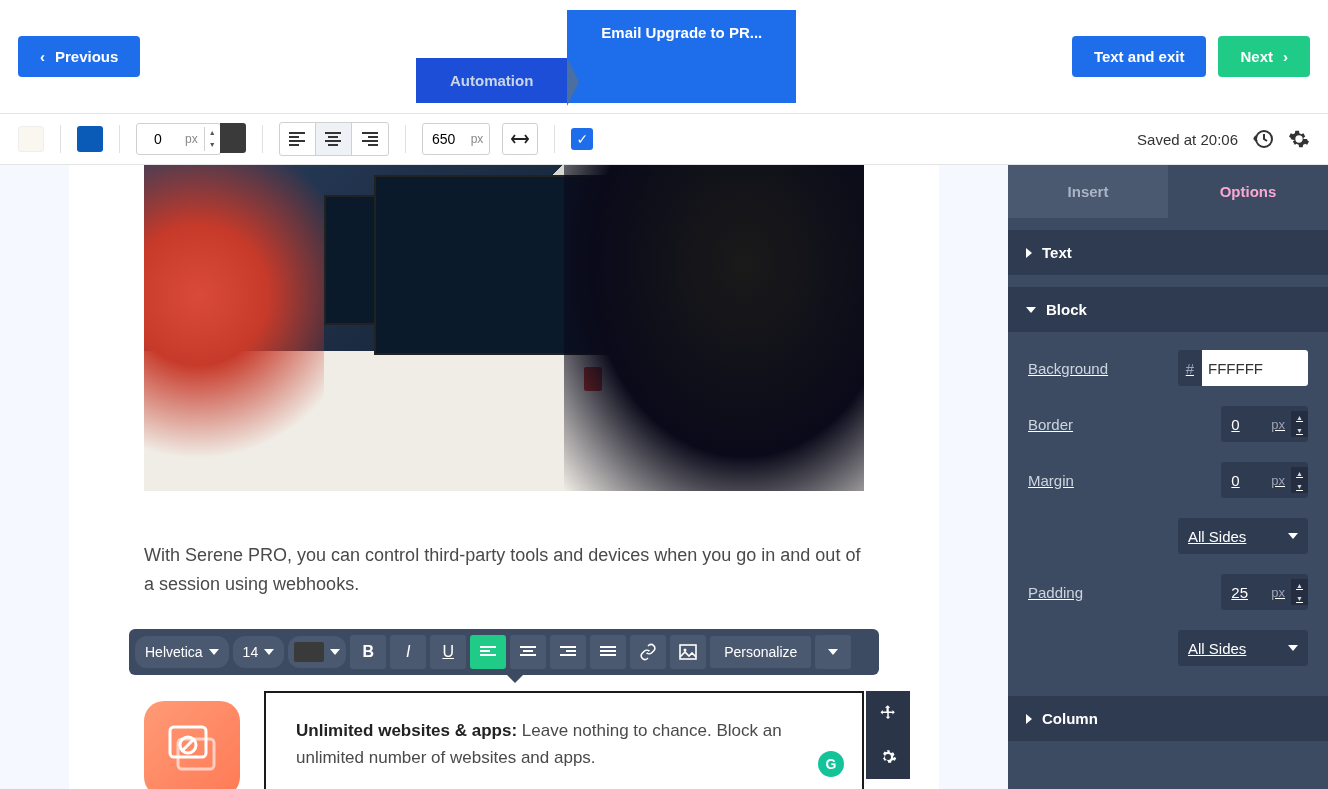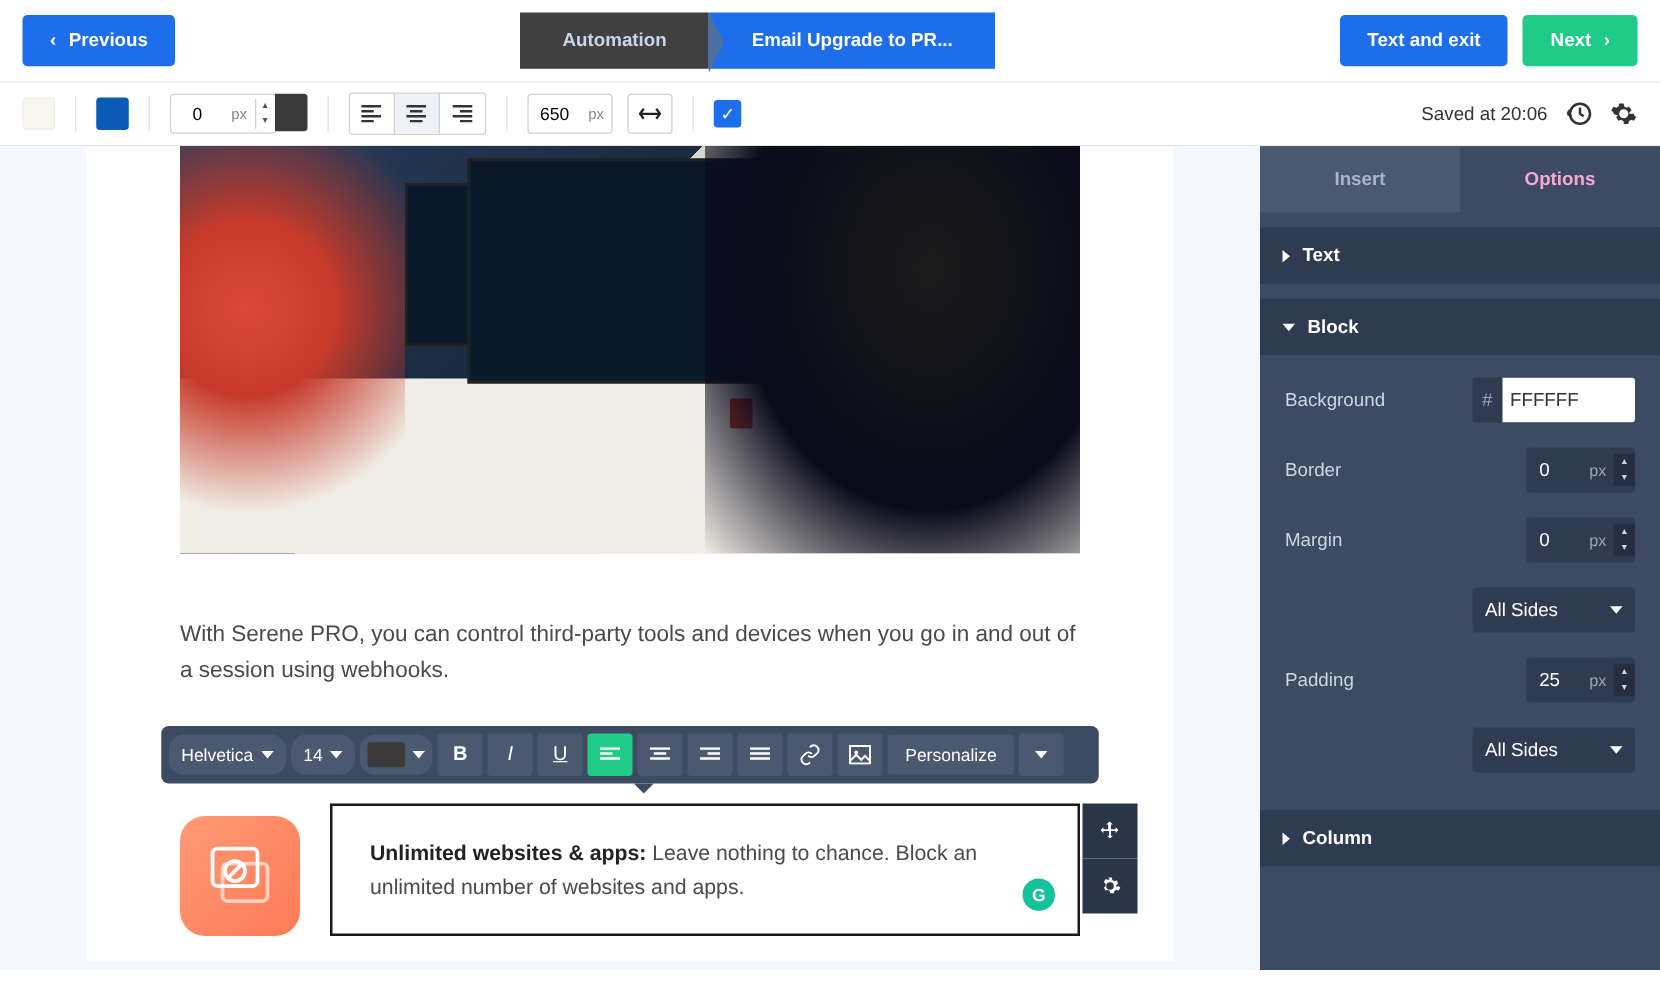--- a/index.html
+++ b/index.html
@@ -5,21 +5,21 @@
 * { box-sizing: border-box; margin: 0; padding: 0; font-family: -apple-system, BlinkMacSystemFont, "Segoe UI", Helvetica, Arial, sans-serif; }
 body { background: #fff; width: 1328px; height: 789px; overflow: hidden; }
 
 
 .top-header { display: flex; align-items: center; justify-content: space-between; padding: 10px 18px; border-bottom: 1px solid #e5e5e5; }
 .btn { border: none; border-radius: 4px; font-weight: 700; font-size: 15px; padding: 12px 22px; cursor: pointer; display: inline-flex; align-items: center; gap: 10px; }
 .btn-blue { background: #1e6eeb; color: #fff; }
 .btn-green { background: #1fcb86; color: #fff; }
 .tabs-center { display: flex; }
 .tab-pill { padding: 14px 34px; font-weight: 700; font-size: 15px; color: #fff; position: relative; }
-.tab-pill.inactive { background: #404040; color: #c9d6e6; }
+.tab-pill.inactive { background: #1d4ed8; color: #c9d6e6; margin-top: 48px; }
 .tab-pill.active { background: #1e6eeb; }
 .tab-pill.inactive::after { content:""; position:absolute; right:-12px; top:0; bottom:0; width:0; height:0; border-top:24px solid transparent; border-bottom:24px solid transparent; border-left:12px solid #4a6fa0; z-index:2; }
 .top-right-group { display:flex; gap:12px; }
 
 
 .toolbar2 { display:flex; align-items:center; padding: 8px 18px; border-bottom:1px solid #e5e5e5; gap: 12px; }
 .swatch { width:26px; height:26px; border-radius:3px; }
 .swatch.white { background:#faf6f0; border:1px solid #eee; }
 .swatch.blue { background:#0a5ab8; }
 .divider { width:1px; height:28px; background:#e0e0e0; margin: 0 4px; }
@@ -70,21 +70,21 @@
 
 
 .right-panel { width:320px; background:#3d4b62; color:#fff; font-size:15px; overflow:auto; }
 .panel-tabs { display:flex; }
 .panel-tab { flex:1; text-align:center; padding:18px 0; font-weight:700; cursor:pointer; }
 .panel-tab.inactive { background:#4a5870; color:#aab4c4; }
 .panel-tab.active { background:#3d4b62; color:#f9a8d4; }
 .section-head { background:#2f3b50; padding:14px 18px; display:flex; align-items:center; gap:10px; font-weight:700; cursor:pointer; margin-top:12px; }
 .section-head:first-of-type { margin-top:22px; }
 .section-body { padding: 18px 20px; display:flex; flex-direction:column; gap:20px; }
-.prop-row { display:flex; align-items:center; justify-content:space-between; }
+.prop-row { display:flex; align-items:center; justify-content:space-between;text-decoration:underline; }
 .prop-label { color:#cdd5e0; }
 .color-input { display:flex; align-items:center; background:#2f3b50; border-radius:3px; overflow:hidden; }
 .color-input .hash { padding:0 8px; color:#9aa4b4; }
 .color-input input { border:none; background:#fff; color:#333; width:70px; height:36px; padding:0 6px; font-size:15px; outline:none; }
 .color-input .sw { width:36px; height:36px; background:#fff; }
 .dark-input { display:flex; align-items:center; background:#2f3b50; border-radius:3px; height:36px; }
 .dark-input input { background:transparent; border:none; color:#fff; width:50px; padding:0 10px; font-size:15px; outline:none; }
 .dark-input .unit { color:#9aa4b4; font-size:13px; padding-right:6px; }
 .dark-input .spin { display:flex; flex-direction:column; background:#242e40; }
 .dark-input .spin span { font-size:7px; line-height:9px; padding:2px 5px; cursor:pointer; color:#cdd5e0; }

